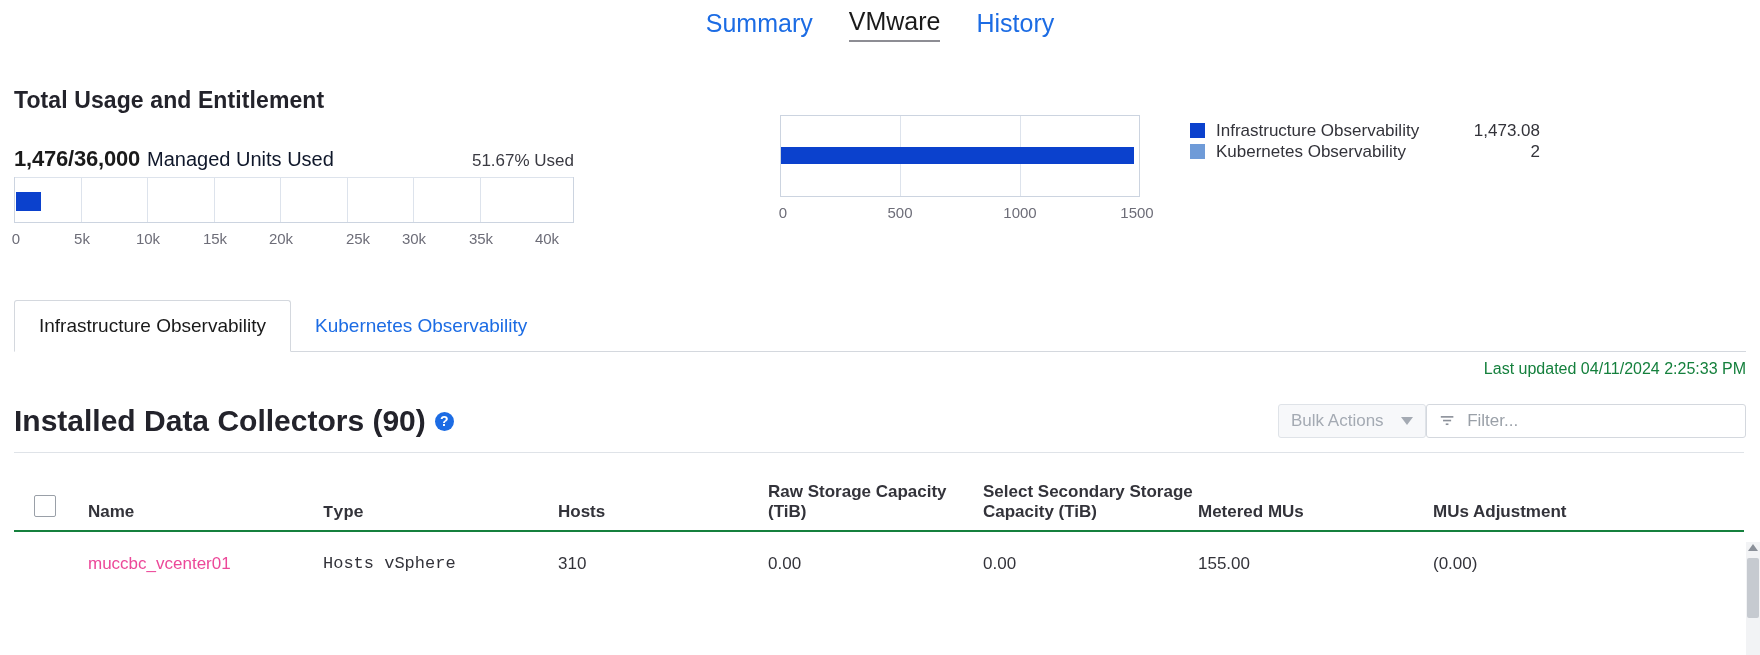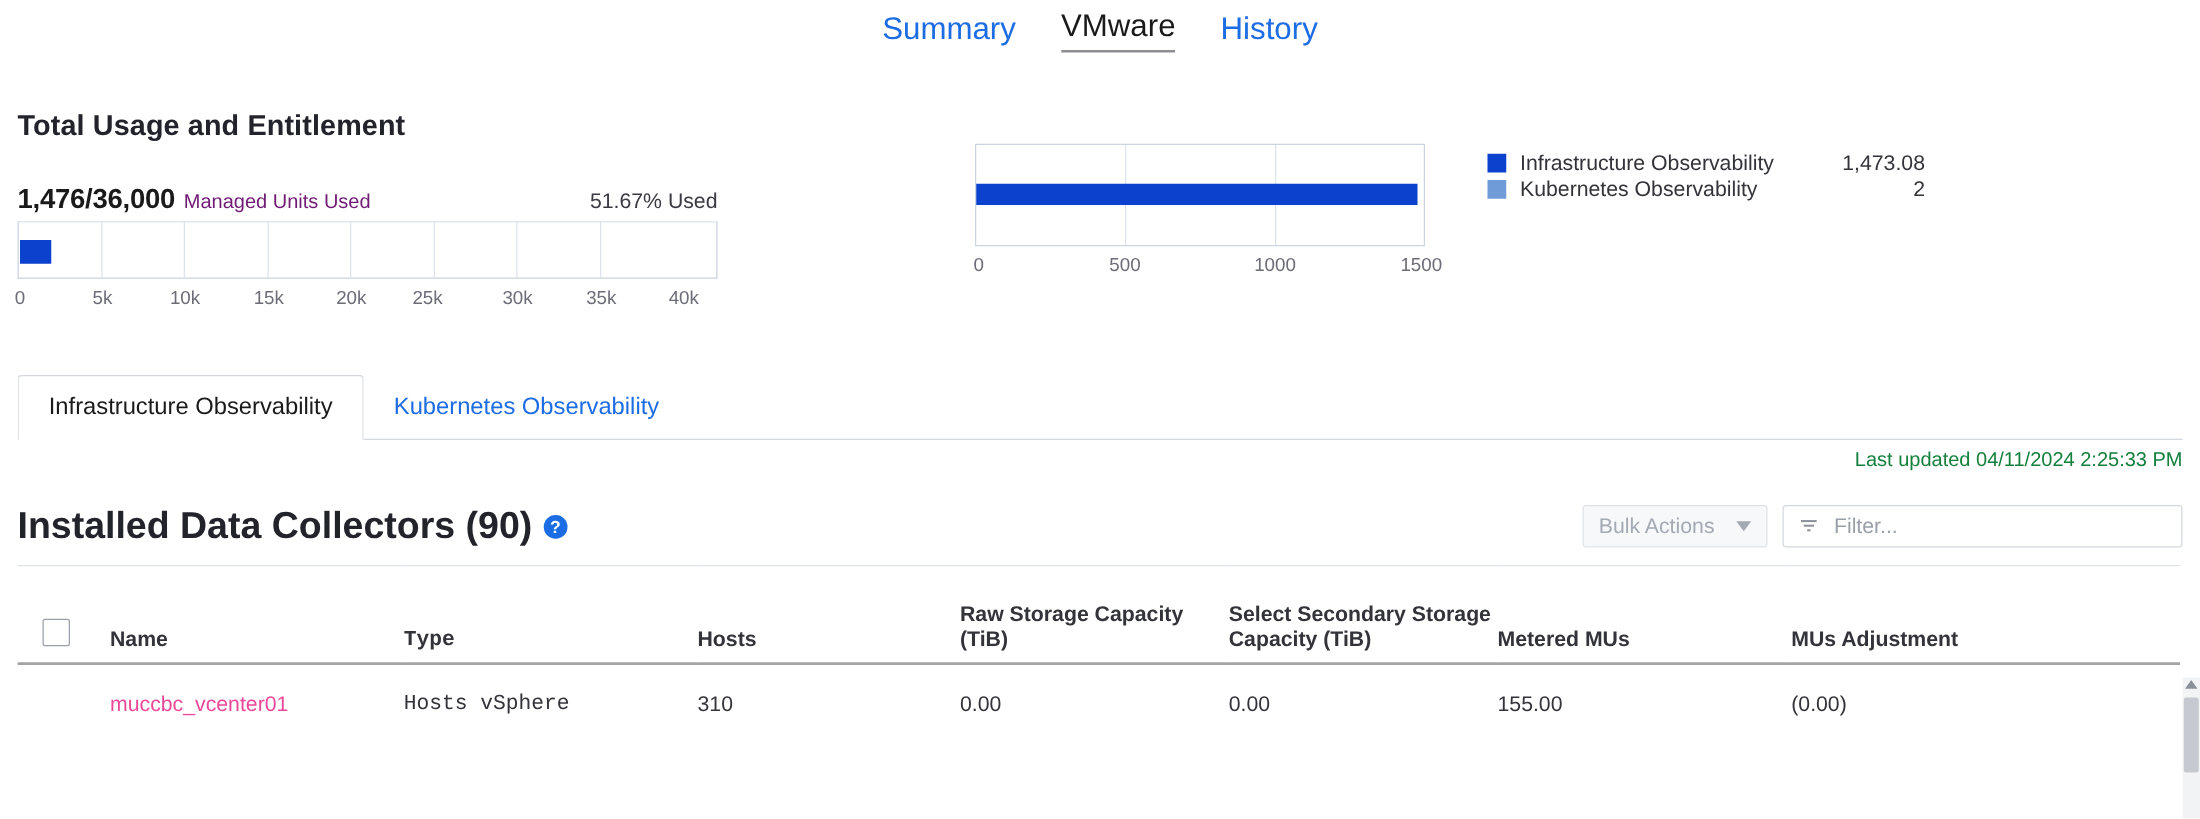--- a/index.html
+++ b/index.html
@@ -65,22 +65,22 @@
     height: 26px;
     position: relative;
   }
   .usage-big {
     font-size: 22px;
     font-weight: bold;
     color: #1a1a1a;
     letter-spacing: -.2px;
   }
   .usage-label {
-    font-size: 16px;
-    color: #701a75;
+    font-size: 20px;
+    color: #0f172a;
     margin-left: 7px;
   }
   .usage-pct {
     position: absolute;
     right: 0;
     bottom: 1px;
     font-size: 17px;
     color: #3a3a42;
   }
   .hbar-frame {
@@ -260,21 +260,21 @@
     line-height: 19px;
     text-align: center;
     margin-left: 9px;
     cursor: pointer;
     flex: 0 0 19px;
   }
   .head-right {
     margin-left: auto;
     display: flex;
     align-items: flex-end;
-    gap: 12px;
+    gap: 0;
   }
   .bulk-actions {
     width: 148px;
     height: 34px;
     border: 1px solid #dfe3e8;
     border-radius: 3px;
     background: #f7f8fa;
     display: flex;
     align-items: center;
     justify-content: space-between;
@@ -327,21 +327,21 @@
     width: 1730px;
     table-layout: fixed;
   }
   table.dc th {
     font-size: 17px;
     font-weight: bold;
     color: #33333a;
     text-align: left;
     vertical-align: bottom;
     padding: 0 0 8px 0;
-    border-bottom: 2px solid #a3a3a3;
+    border-bottom: 2px solid #15803d;
     border-top: 1px solid #dfe3e8;
     height: 78px;
     box-sizing: border-box;
   }
   table.dc td {
     font-size: 17px;
     color: #33333a;
     padding: 22px 0 0 0;
     vertical-align: top;
   }
@@ -422,21 +422,21 @@
       <div class="gridline" style="left:465px"></div>
       <div class="hbar-fill" style="width:25px"></div>
     </div>
 
     <div class="axis">
       <span style="left:2px">0</span>
       <span style="left:68px">5k</span>
       <span style="left:134px">10k</span>
       <span style="left:201px">15k</span>
       <span style="left:267px">20k</span>
-      <span style="left:328px">25k</span>
+      <span style="left:344px">25k</span>
       <span style="left:400px">30k</span>
       <span style="left:467px">35k</span>
       <span style="left:533px">40k</span>
     </div>
   </div>
 
   <div class="right-chart">
 
     <div class="module-plot">
       <div class="gridline" style="left:119px"></div>

